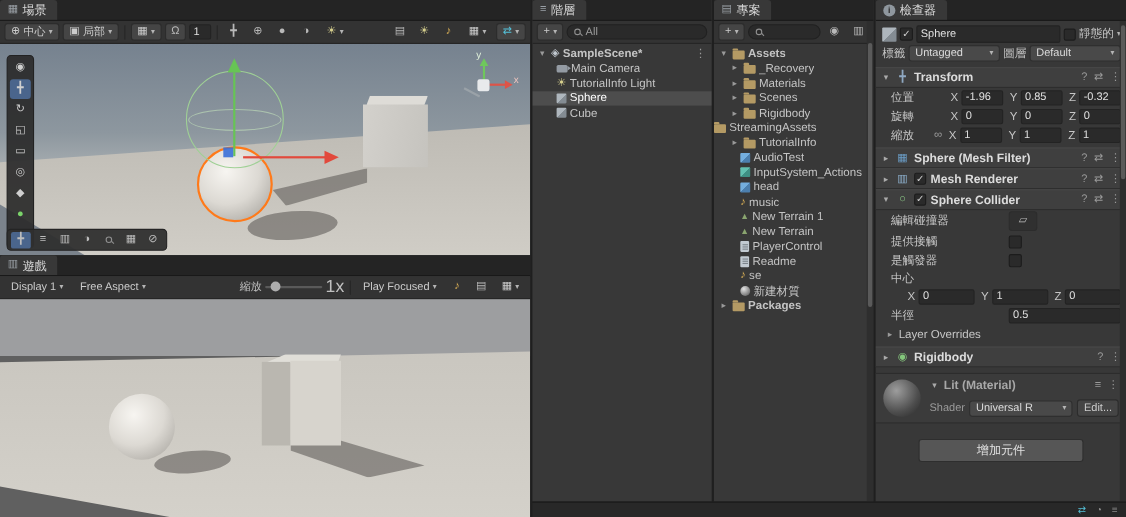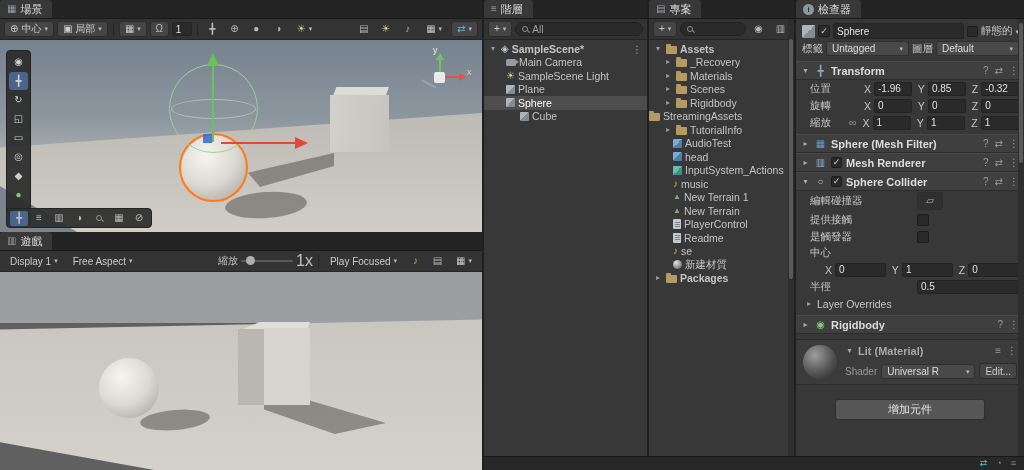--- a/index.html
+++ b/index.html
@@ -358,31 +358,27 @@
         <span class="gi sceneico">◈</span>
         <span class="tlabel" style="font-weight:bold">SampleScene*</span>
         <span class="gi" style="margin-left:auto;margin-right:5px;color:#9a9a9a">⋮</span>
       </div>
       <div class="trow" style="padding-left:22px">
         <span class="cam-ico"></span>
         <span class="tlabel">Main Camera</span>
       </div>
       <div class="trow" style="padding-left:22px">
         <span class="gi sun">☀</span>
-        <span class="tlabel">SampleScene Light</span>
-      </div>
-      <div class="trow" style="padding-left:22px">
-        <span class="go-ico"></span>
-        <span class="tlabel">Plane</span>
+        <span class="tlabel">TutorialInfo Light</span>
       </div>
       <div class="trow sel" style="padding-left:22px">
         <span class="go-ico"></span>
         <span class="tlabel">Sphere</span>
       </div>
-      <div class="trow" style="padding-left:36px">
+      <div class="trow" style="padding-left:22px">
         <span class="go-ico"></span>
         <span class="tlabel">Cube</span>
       </div>
     </div>
   </div>
 
   <div class="panel" id="project-panel" style="left:649px;top:0;width:145px;height:456px">
     <div class="tabstrip">
       <div class="tab">
         <span class="gi">▤</span>
@@ -438,26 +434,26 @@
       <div class="trow" style="padding-left:14px">
         <span class="arr gi">▸</span>
         <span class="folder-ico"></span>
         <span class="tlabel">TutorialInfo</span>
       </div>
       <div class="trow" style="padding-left:24px">
         <span class="go-ico blue"></span>
         <span class="tlabel">AudioTest</span>
       </div>
       <div class="trow" style="padding-left:24px">
+        <span class="go-ico teal"></span>
+        <span class="tlabel">InputSystem_Actions</span>
+      </div>
+      <div class="trow" style="padding-left:24px">
         <span class="go-ico blue"></span>
         <span class="tlabel">head</span>
-      </div>
-      <div class="trow" style="padding-left:24px">
-        <span class="go-ico teal"></span>
-        <span class="tlabel">InputSystem_Actions</span>
       </div>
       <div class="trow" style="padding-left:24px">
         <span class="gi note">♪</span>
         <span class="tlabel">music</span>
       </div>
       <div class="trow" style="padding-left:24px">
         <span class="gi terr">▲</span>
         <span class="tlabel">New Terrain 1</span>
       </div>
       <div class="trow" style="padding-left:24px">

